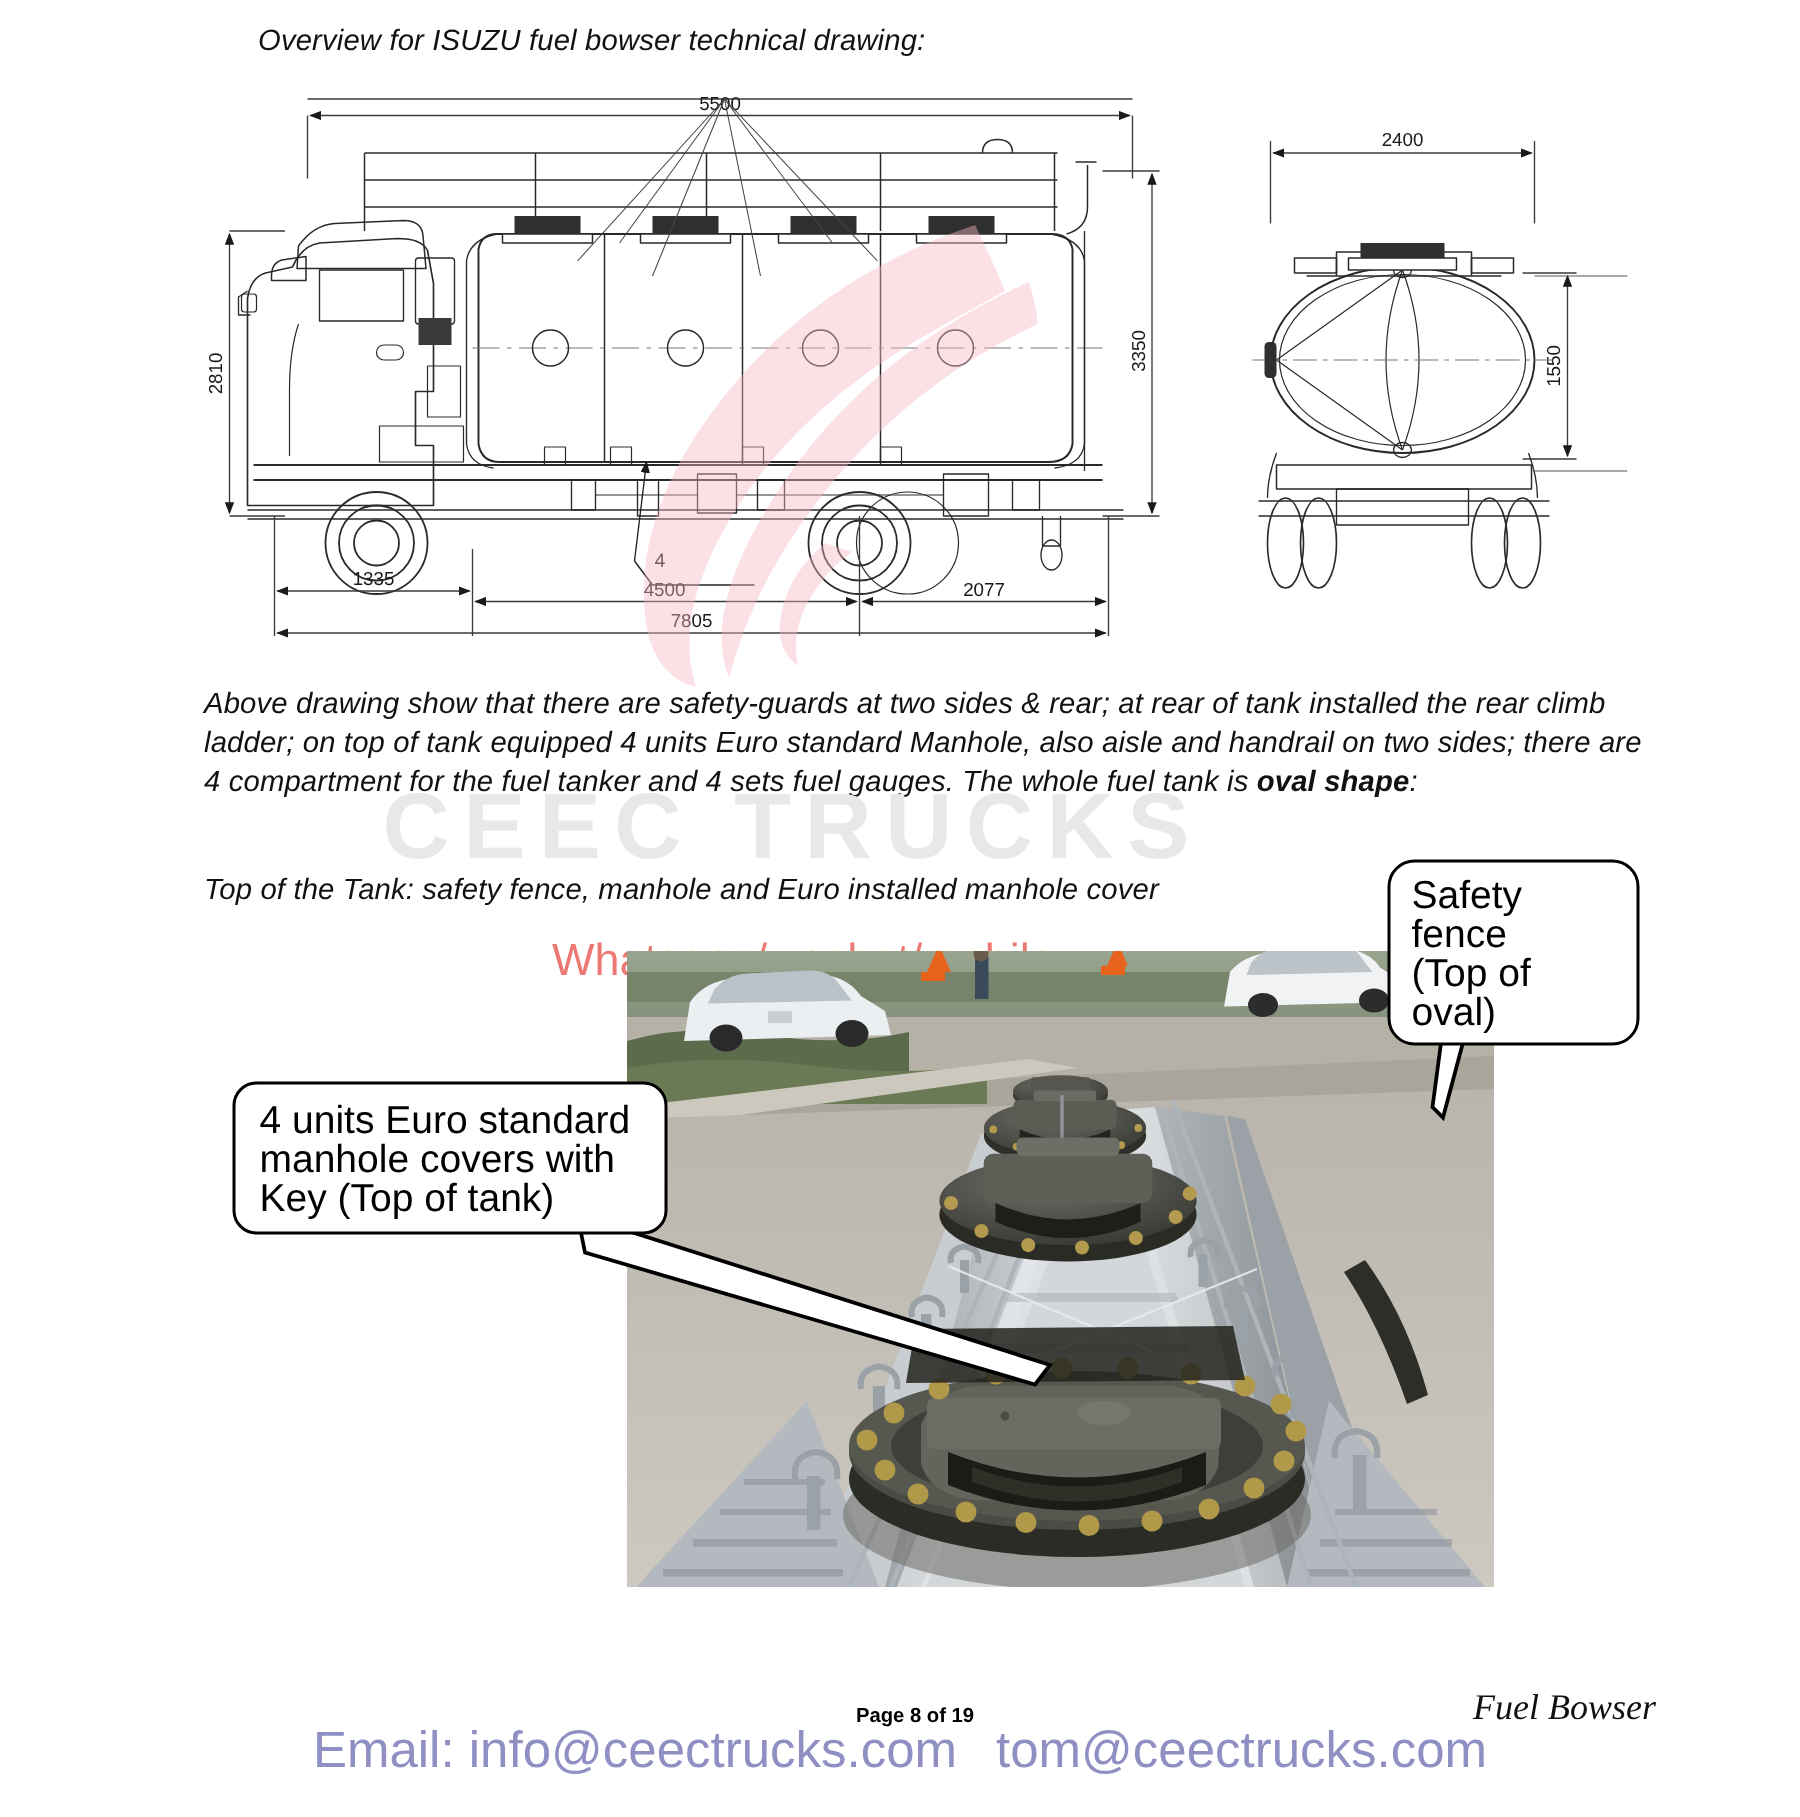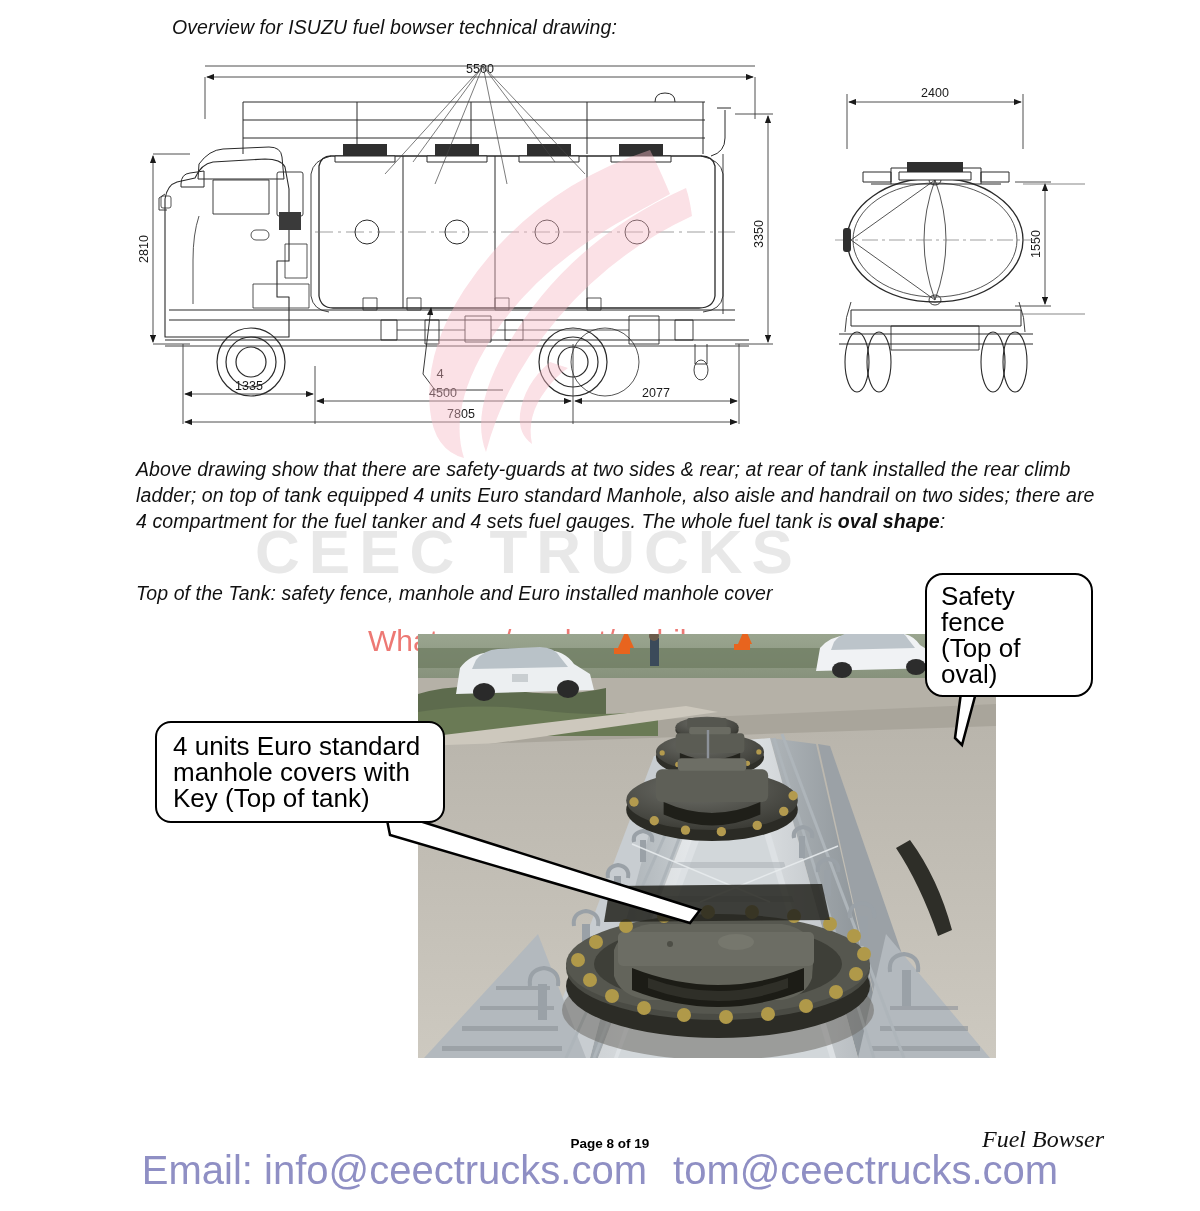--- a/index.html
+++ b/index.html
@@ -78,21 +78,21 @@
   #callout-fence   { left:925px; top:573px; width:168px; border-radius:18px; padding:8px 14px; }
   .callout-leader { position:absolute; z-index:5; pointer-events:none; }
 
   
   #page-number {
     position:absolute; left:0; top:1136px; width:1200px;
     text-align:center; font-size:13.5px; font-weight:bold; color:#000;padding-left:20px;
   }
   #footer-emails {
     position:absolute; left:0; top:1148px; width:1200px;
-    text-align:center; font-size:40px; color:#8f8fc4; white-space:nowrap;
+    text-align:center; font-size:34px; color:#8f8fc4; white-space:nowrap;
   }
   #footer-emails .gap { display:inline-block; width:26px; }
   #doc-tag {
     position:absolute; right:96px; top:1126px;
     font-family:"Liberation Serif", serif;
     font-style:italic; font-size:24px; color:#111;
   }
 </style>
 </head>
 <body>

